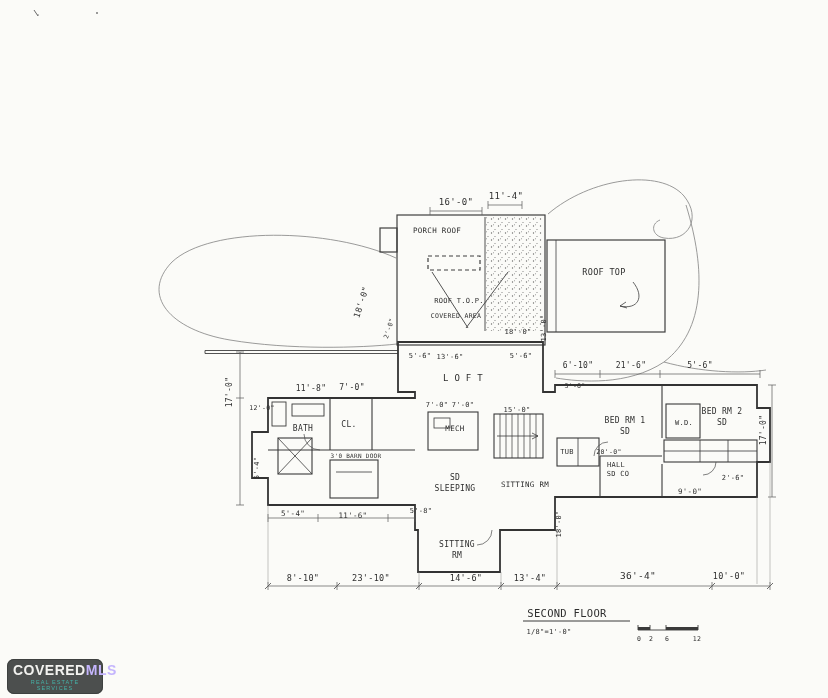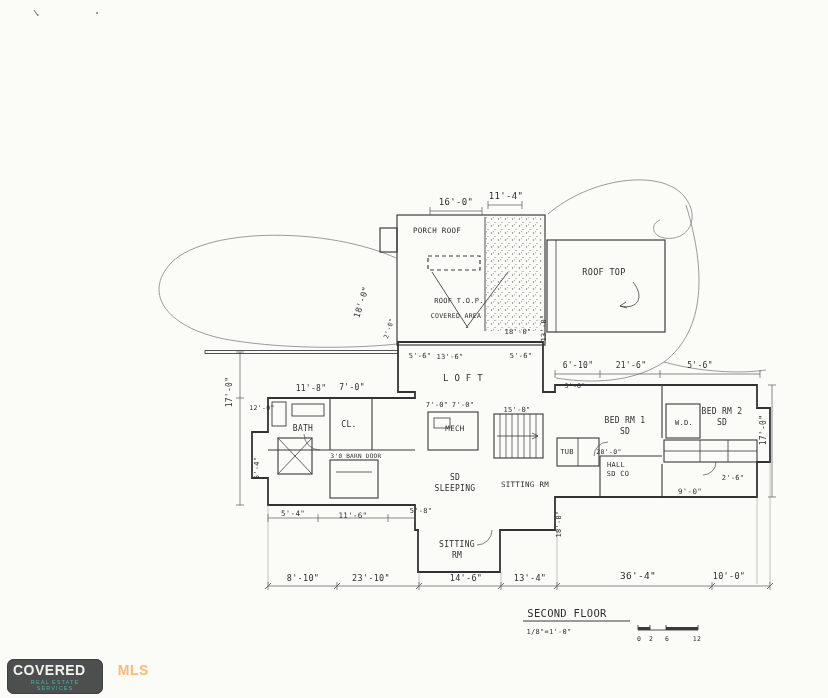--- a/index.html
+++ b/index.html
@@ -17,21 +17,21 @@
   }
   .logo-wrap{position:absolute;left:7px;bottom:4px;width:96px;}
   .logo-box{
     background:#4c4f4e;border-radius:7px;
     padding:4px 6px 3px 6px;text-align:center;
     box-shadow:0 0 0 1px #3e4140 inset;
   }
   .logo-name{font-size:14px;font-weight:bold;line-height:15px;letter-spacing:.5px;
     font-family:"Liberation Sans",sans-serif;}
   .logo-name .georgia{color:#f2f2ef;}
-  .logo-name .mls{color:#fdba74;margin-left:32px;}
+  .logo-name .mls{color:#c4b5fd;}
   .logo-tagline{
     margin-top:1px;font-size:5.5px;letter-spacing:1.1px;
     color:#45b0a6;font-family:"Liberation Sans",sans-serif;
   }
 </style>
 </head>
 <body>
 
 <div class="sheet">
 

